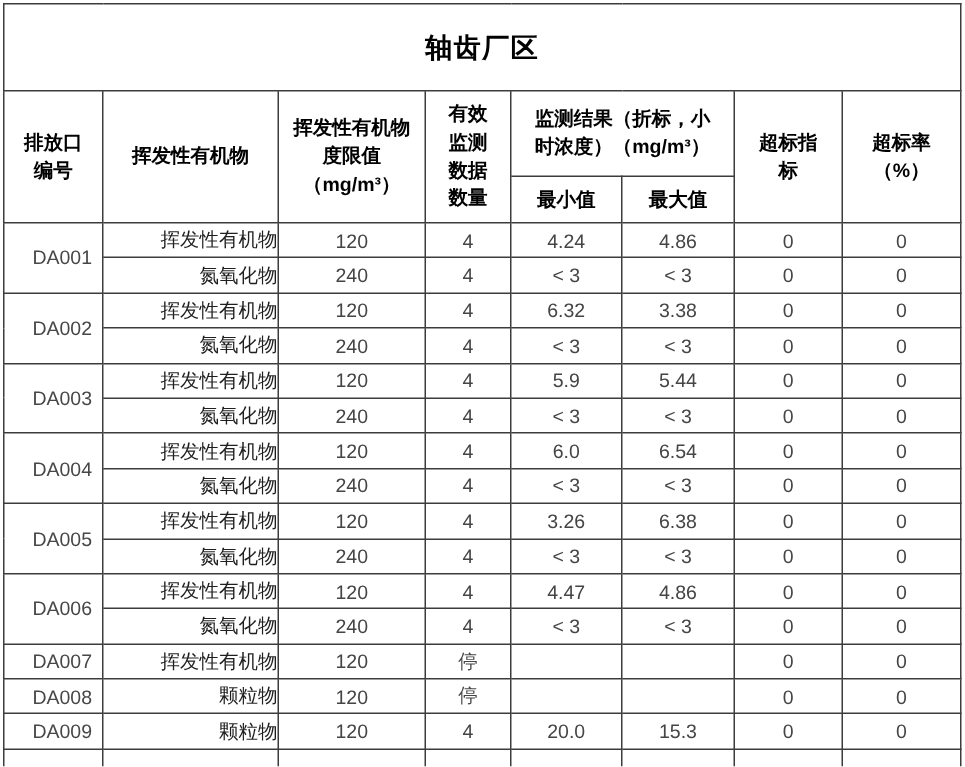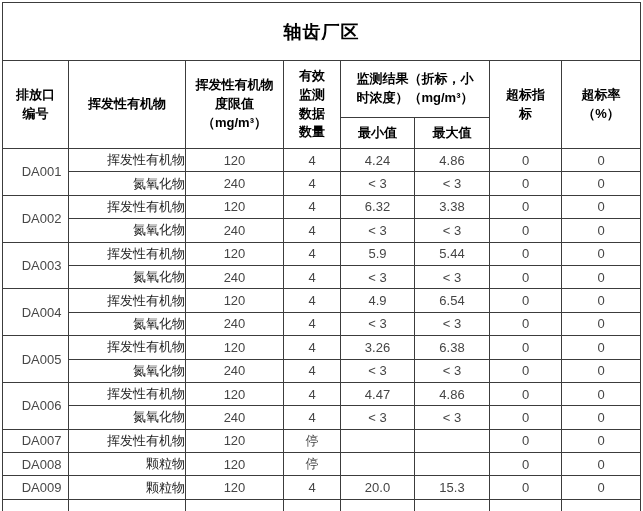--- a/index.html
+++ b/index.html
@@ -157,21 +157,21 @@
           <td class="c-num">&lt; 3</td>
           <td class="c-num">&lt; 3</td>
           <td class="c-num">0</td>
           <td class="c-num">0</td>
         </tr>
         <tr class="data-row">
           <td rowspan="2" class="c-outlet">DA004</td>
           <td class="c-poll">挥发性有机物</td>
           <td class="c-num">120</td>
           <td class="c-num">4</td>
-          <td class="c-num">4.9</td>
+          <td class="c-num">6.0</td>
           <td class="c-num">6.54</td>
           <td class="c-num">0</td>
           <td class="c-num">0</td>
         </tr>
         <tr class="data-row">
           <td class="c-poll">氮氧化物</td>
           <td class="c-num">240</td>
           <td class="c-num">4</td>
           <td class="c-num">&lt; 3</td>
           <td class="c-num">&lt; 3</td>

